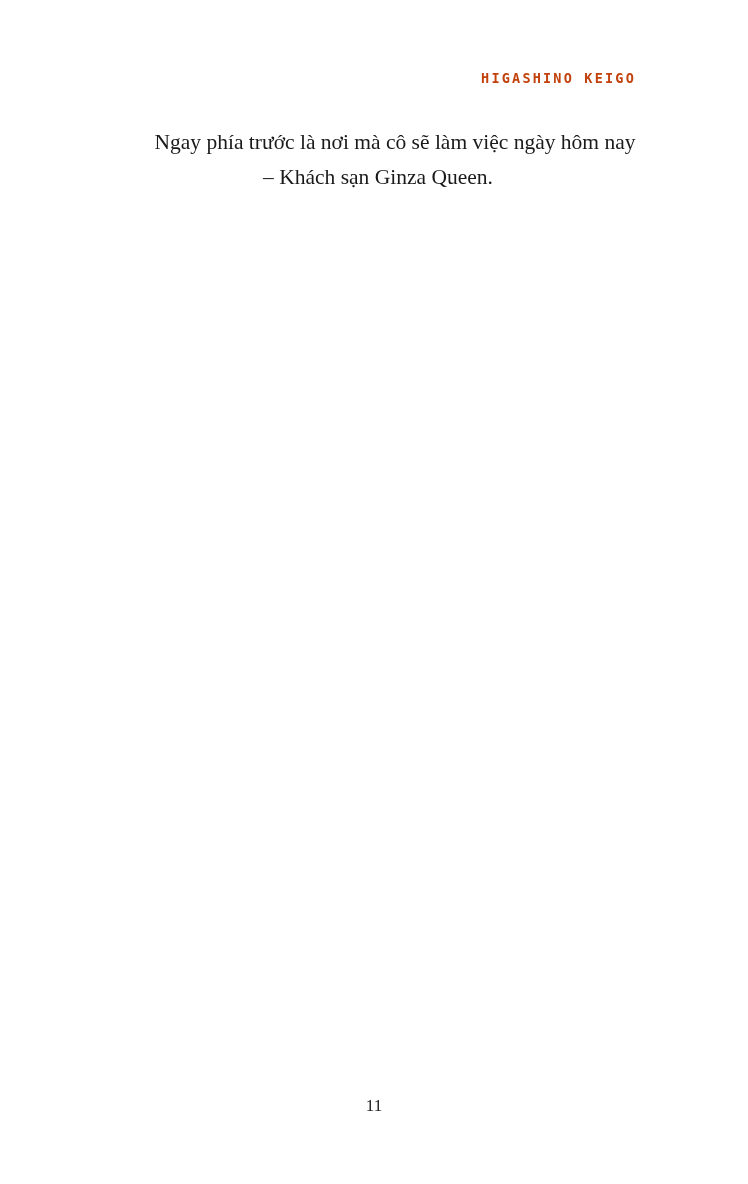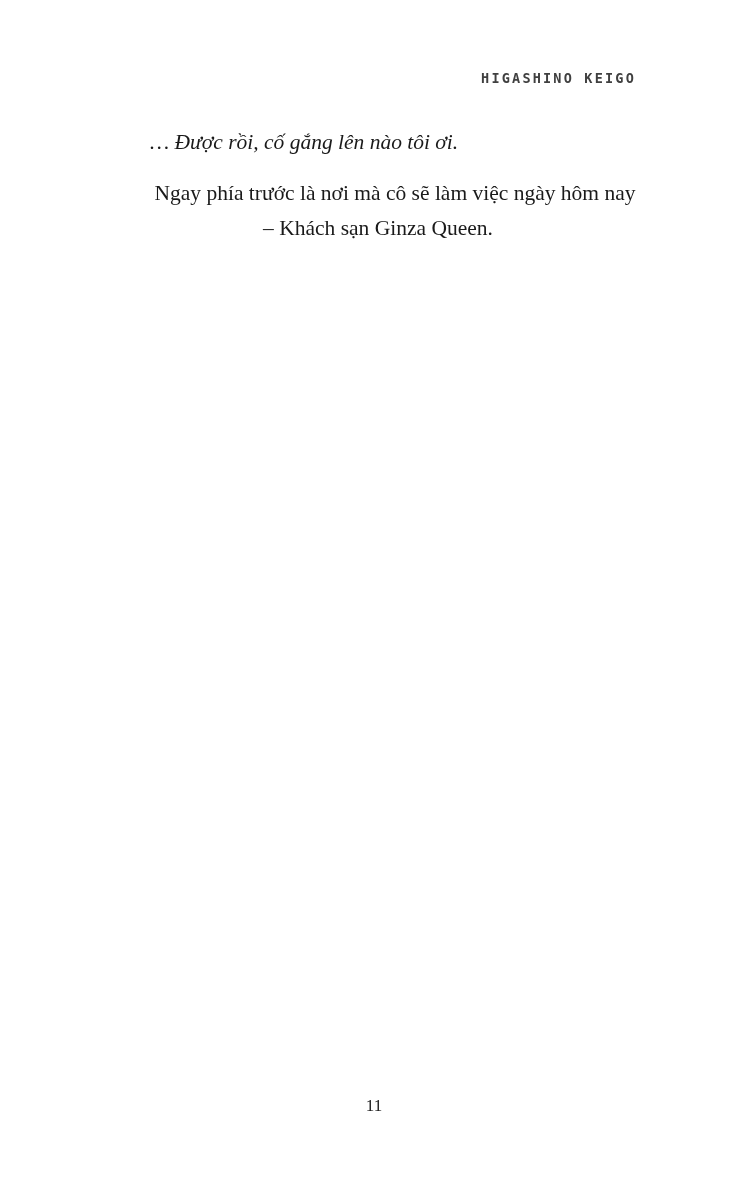--- a/index.html
+++ b/index.html
@@ -23,21 +23,21 @@
     flex-direction: column;
   }
 
   .running-head {
     position: absolute;
     top: 70px;
     right: 112px;
     font-family: "DejaVu Sans Mono", monospace;
     font-size: 13.5px;
     letter-spacing: 2.2px;
-    color: #404040;
+    color: #c2410c;
     font-weight: 600;
     text-transform: uppercase;
     white-space: nowrap;
   }
 
   .body-block {
     position: absolute;
     top: 125px;
     left: 116px;
     width: 524px;
@@ -77,19 +77,18 @@
   }
 </style>
 </head>
 <body>
 
 <div class="page">
 
   <div class="running-head">HIGASHINO KEIGO</div>
 
   <div class="body-block">
-    <p class="para italic">… Được rồi, cố gắng lên nào tôi ơi.</p>
     <p class="para last">Ngay phía trước là nơi mà cô sẽ làm việc ngày hôm nay – Khách sạn Ginza Queen.</p>
   </div>
 
   <div class="folio">11</div>
 
 </div>
 
 </body></html>

